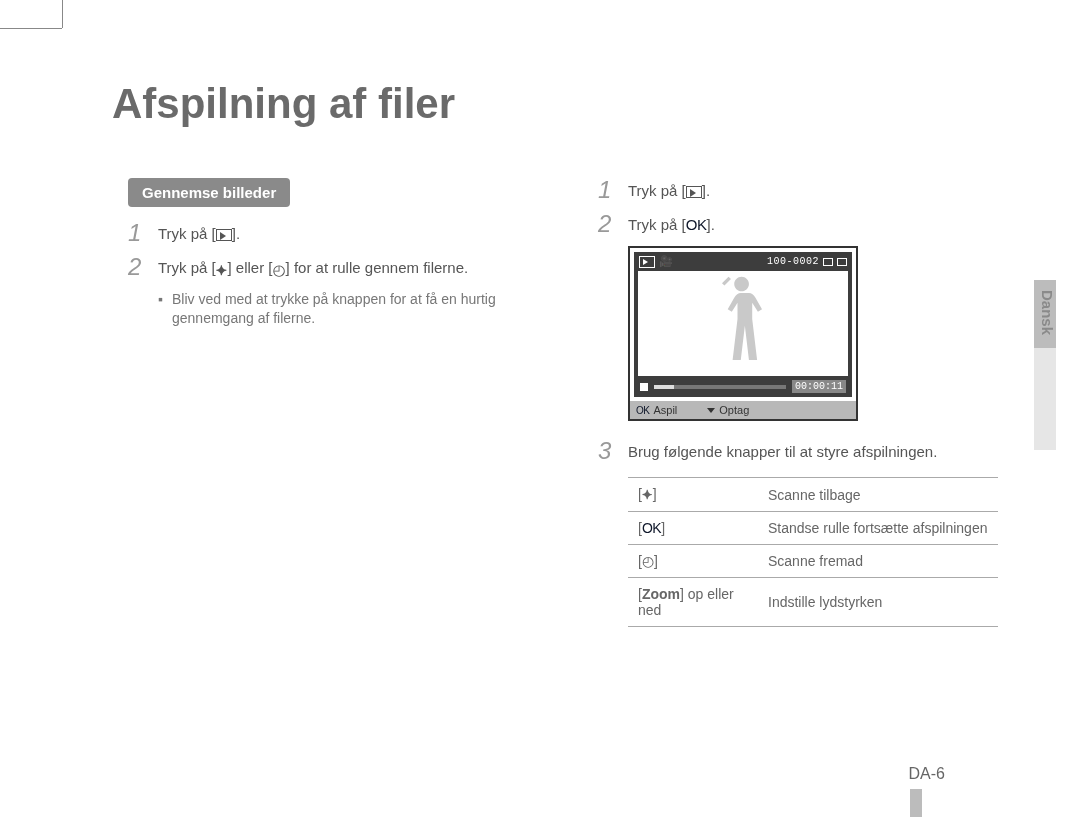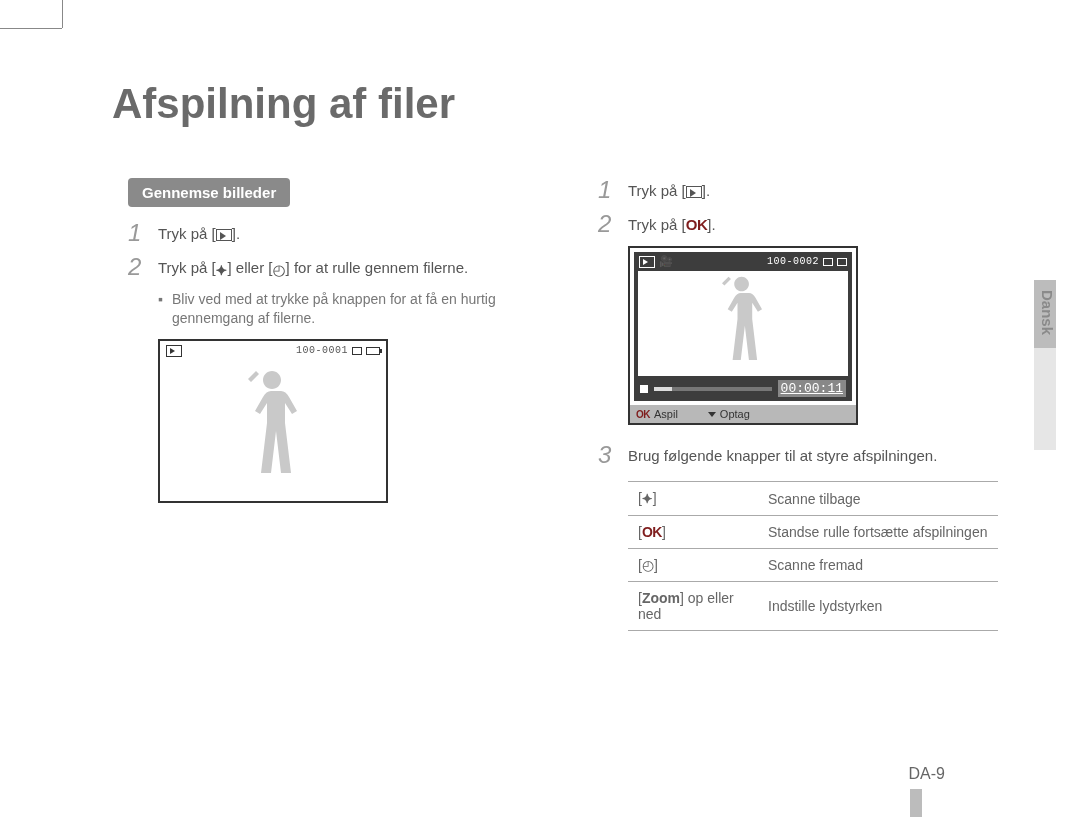--- a/index.html
+++ b/index.html
@@ -103,23 +103,23 @@
   .playmode-box::after {
     content: "";
     position: absolute;
     left: 3px; top: 2px;
     width: 0; height: 0;
     border-left: 6px solid #555;
     border-top: 4px solid transparent;
     border-bottom: 4px solid transparent;
   }
   .okglyph {
-    font-weight: bold;
+    font-weight: normal;
     font-family: Arial, sans-serif;
-    color: #7f1d1d;
+    color: #0f172a;
     letter-spacing: -0.5px;
   }
   .screen {
     width: 230px;
     border: 2px solid #333;
     margin-left: 30px;
     margin-top: 8px;
     background: #fff;
   }
   .screen .bar {
@@ -230,23 +230,22 @@
   }
   .stop-sq { width: 8px; height: 8px; background: #fff; }
   .pbar {
     flex: 1; height: 4px; background: #777; position: relative;
   }
   .pbar::after {
     content: ""; position: absolute; left: 0; top: 0; height: 100%;
     width: 15%; background: #ddd;
   }
   .timebox {
-    background: #888; color: #fff; font-size: 13px; padding: 1px 3px;
+    background: #888; color: #fff; font-size: 10px; padding: 1px 3px;
     font-family: "Courier New", monospace;
-    text-decoration: underline;
   }
   .screen2 .footer {
     background: #b8b8b8;
     color: #333;
     display: flex;
     font-size: 11px;
     padding: 3px 6px;
     gap: 30px;
   }
   .screen2 .footer .fitem {
@@ -348,39 +347,20 @@
         <div class="steptext">
           <span>Tryk på [</span><span class="inline-icon">⯌</span><span>] eller [</span><span class="inline-icon">◴</span><span>] for at rulle gennem filerne.</span>
         </div>
       </div>
 
       <div class="sub">
         <div class="sub-bullet">▪</div>
         <div>Bliv ved med at trykke på knappen for at få en hurtig gennemgang af filerne.</div>
       </div>
 
-      <div class="screen">
-        <div class="bar">
-          <div class="left">
-            <span class="mini-play"></span>
-          </div>
-          <div class="right">
-            <span>100-0001</span>
-            <span class="mini-ind"></span>
-            <span class="mini-batt"></span>
-          </div>
-        </div>
-        <div class="silhouette-area">
-          <svg class="sil" viewBox="0 0 55 120">
-            <path fill="#c9c9c9" d="M27 2 c5 0 9 4 9 9 c0 5 -4 9 -9 9 c-5 0 -9 -4 -9 -9 c0 -5 4 -9 9 -9 z
-              M18 22 h18 c3 0 6 2 8 6 l8 14 l-5 3 l-7 -11 v20 l6 50 h-10 l-5 -42 l-5 42 h-10 l6 -50 v-20 l-7 11 l-5 -3 l8 -14 c2 -4 5 -6 8 -6 z
-              M3 10 l8 -8 l3 3 l-8 8 z"></path>
-          </svg>
-        </div>
-      </div>
     </div>
 
     <div class="col">
 
       <div class="step">
         <div class="stepnum">1</div>
         <div class="steptext">
           <span>Tryk på [</span><span class="inline-icon playmode-box"></span><span>].</span>
         </div>
       </div>
@@ -459,14 +439,14 @@
     </div>
   </div>
 </div>
 
 <div class="side-tab">
   <div class="grey"></div>
   <div class="light"></div>
   <div class="label">Dansk</div>
 </div>
 
-<div class="pagenum">DA-9</div>
+<div class="pagenum">DA-6</div>
 <div class="pagenum-bar"></div>
 
 </body></html>

